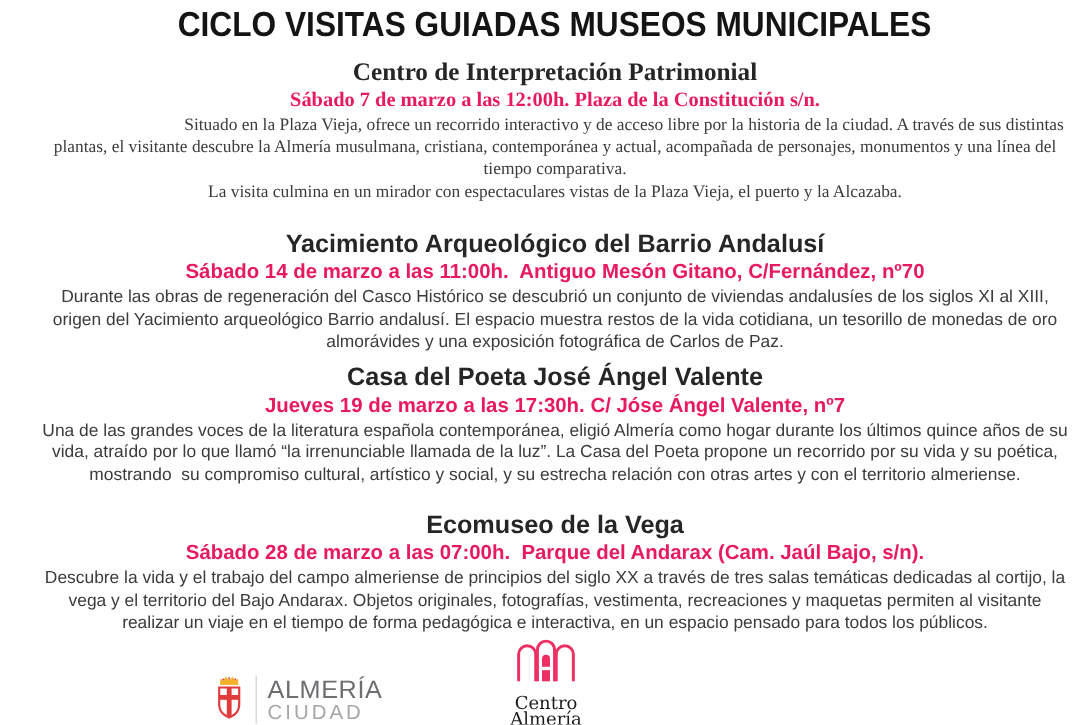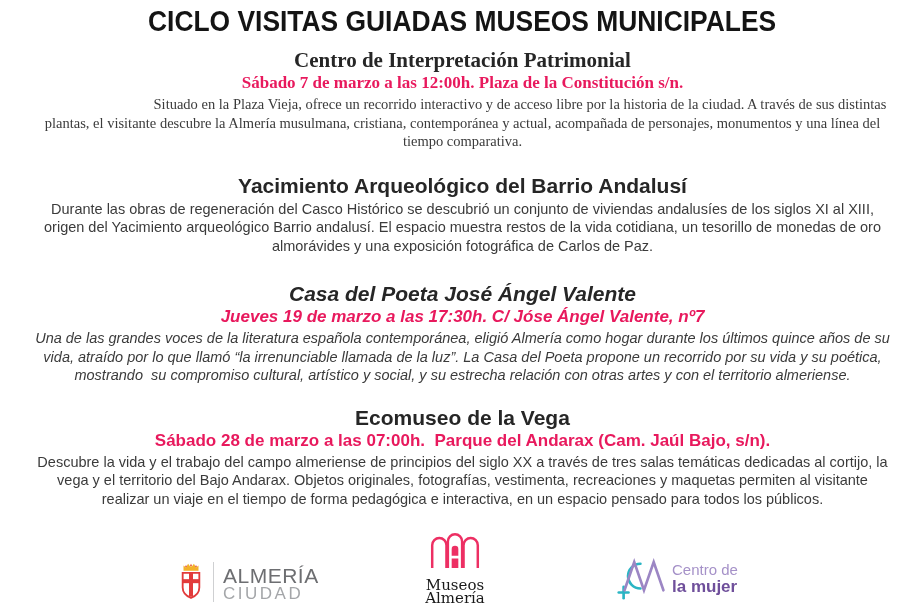--- a/index.html
+++ b/index.html
@@ -23,21 +23,21 @@
     font-weight: 700;
     color: #141414;
     letter-spacing: 0px;
     transform: scaleX(0.91);
     transform-origin: center;
     white-space: nowrap;
   }
   .section { text-align: center; }
   .section-cip      { margin-top: 10px; font-family: Liberation Serif, serif; }
   .section-yacim    { margin-top: 23px; }
-  .section-casa     { margin-top: 27px; font-style: italic; }
+  .section-casa     { margin-top: 8px; }
   .section-ecomuseo { margin-top: 21px; }
   .section-heading {
     font-size: 21px;
     font-weight: 700;
     color: #262626;
     line-height: 24px;
   }
   .section-schedule {
     font-size: 17px;
     font-weight: 700;
@@ -127,25 +127,27 @@
 
   <div class="title-row">
     <span class="title-text">CICLO VISITAS GUIADAS MUSEOS MUNICIPALES</span>
   </div>
 
   <div class="section section-cip">
     <div class="section-heading">Centro de Interpretación Patrimonial</div>
     <div class="section-schedule">Sábado 7 de marzo a las 12:00h. Plaza de la Constitución s/n.</div>
     <div class="section-body">
       <p class="indent-first">Situado en la Plaza Vieja, ofrece un recorrido interactivo y de acceso libre por la historia de la ciudad. A través de sus distintas plantas, el visitante descubre la Almería musulmana, cristiana, contemporánea y actual, acompañada de personajes, monumentos y una línea del tiempo comparativa.</p>
+      <p>La visita culmina en un mirador con espectaculares vistas de la Plaza Vieja, el puerto y la Alcazaba.</p>
     </div>
   </div>
 
   <div class="section section-yacim">
     <div class="section-heading">Yacimiento Arqueológico del Barrio Andalusí</div>
+    <div class="section-schedule">Sábado 14 de marzo a las 11:00h.  Antiguo Mesón Gitano, C/Fernández, nº70</div>
     <div class="section-body">
       <p>Durante las obras de regeneración del Casco Histórico se descubrió un conjunto de viviendas andalusíes de los siglos XI al XIII, origen del Yacimiento arqueológico Barrio andalusí. El espacio muestra restos de la vida cotidiana, un tesorillo de monedas de oro almorávides y una exposición fotográfica de Carlos de Paz.</p>
     </div>
   </div>
 
   <div class="section section-casa">
     <div class="section-heading">Casa del Poeta José Ángel Valente</div>
     <div class="section-schedule">Jueves 19 de marzo a las 17:30h. C/ Jóse Ángel Valente, nº7</div>
     <div class="section-body">
       <p>Una de las grandes voces de la literatura española contemporánea, eligió Almería como hogar durante los últimos quince años de su vida, atraído por lo que llamó “la irrenunciable llamada de la luz”. La Casa del Poeta propone un recorrido por su vida y su poética, mostrando  su compromiso cultural, artístico y social, y su estrecha relación con otras artes y con el territorio almeriense.</p>
@@ -186,36 +188,20 @@
         <svg width="56" height="38" viewBox="0 0 56 40" aria-hidden="true">
           <g stroke="#ED2F63" stroke-width="2.6" fill="none">
             <path d="M4,40 V16 A7.5,7.5 0 0 1 19,16 V40"></path>
             <path d="M20.5,40 V12 A7.5,7.5 0 0 1 35.5,12 V40"></path>
             <path d="M37,40 V16 A7.5,7.5 0 0 1 52,16 V40"></path>
           </g>
           <path d="M24.5,27 V20 A3.5,3.5 0 0 1 31.5,20 V27 Z" fill="#ED2F63"></path>
           <rect x="24.5" y="30" width="7" height="10" fill="#ED2F63"></rect>
         </svg>
       </span>
-      <div class="museos-word first">Museos</div>
+      <div class="museos-word first">Centro</div>
       <div class="museos-word">Almería</div>
       
     </div>
 
-    <div class="logo-centro">
-      <span>
-        <svg width="60" height="46" viewBox="0 0 66 52" aria-hidden="true">
-          <g fill="none" stroke-linecap="round">
-            <path d="M38,11 A14,14 0 1 0 38,39" stroke="#2AB5C4" stroke-width="3"></path>
-            <path d="M19,37 V50" stroke="#2AB5C4" stroke-width="3"></path>
-            <path d="M13.5,43.5 H24.5" stroke="#2AB5C4" stroke-width="3"></path>
-            <path d="M22,41 L33,9 L44,41 L55,9 L66,41" stroke="#9C86C4" stroke-width="3" transform="translate(-2,0)"></path>
-          </g>
-        </svg>
-      </span>
-      <span class="centro-text">
-        <div class="centro-line1">Centro de</div>
-        <div class="centro-line2">la mujer</div>
-      </span>
-    </div>
 
   </div>
 </div>
 
 </body></html>

